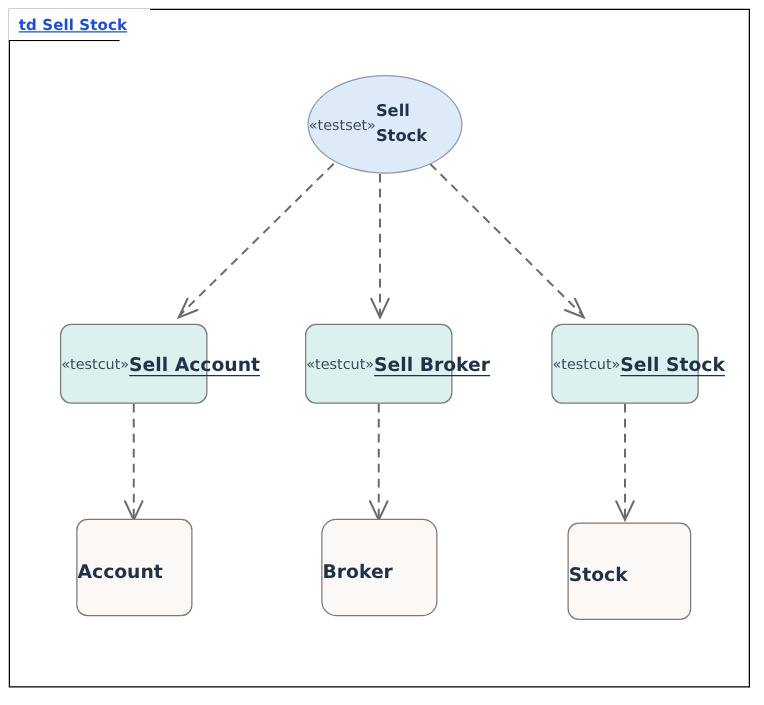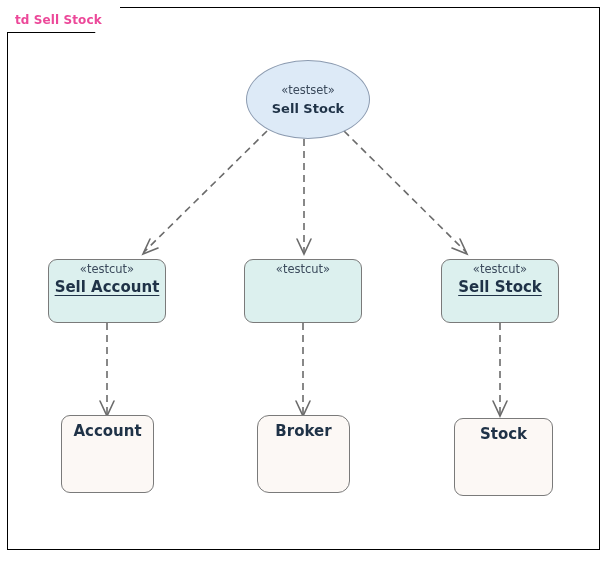--- a/index.html
+++ b/index.html
@@ -36,24 +36,25 @@
     box-sizing: border-box;
     background: #ffffff;
     display: flex;
     align-items: center;
     padding: 0 0 0 8px;
     z-index: 4;
   }
   #frame-label .label-text {
     font-size: 12px;
     font-weight: bold;
-    color: #ec4899;
+    color: #1d4ed8;
     white-space: nowrap;
     letter-spacing: 0.1px;
     padding-right: 18px;
+    text-decoration: underline;
   }
   
   #frame-label-tab-shape {
     position: absolute;
     left: 7px;
     top: 7px;
     width: 108px;
     height: 26px;
     z-index: 3;
     pointer-events: none;
@@ -69,21 +70,21 @@
     z-index: 1;
     pointer-events: none;
   }
 
   
   .node {
     position: absolute;
     z-index: 2;
     box-sizing: border-box;
     display: flex;
-    flex-direction: column;
+    flex-direction: row;
     align-items: center;
   }
 
   .node-ellipse {
     border-radius: 50%;
     border: 1px solid #8c9bb0;
     background: #ddeaf7;
     justify-content: center;
   }
 
@@ -185,20 +186,21 @@
   <span class="ellipse-name">Sell Stock</span>
 </div>
 
 <div class="node node-rounded testcut-box" style="left:48px; top:259px; width:118px; height:64px;">
   <span class="stereotype">«testcut»</span>
   <span class="node-name underlined">Sell Account</span>
 </div>
 
 <div class="node node-rounded testcut-box" style="left:244px; top:259px; width:118px; height:64px;">
   <span class="stereotype">«testcut»</span>
+  <span class="node-name underlined">Sell Broker</span>
 </div>
 
 <div class="node node-rounded testcut-box" style="left:441px; top:259px; width:118px; height:64px;">
   <span class="stereotype">«testcut»</span>
   <span class="node-name underlined">Sell Stock</span>
 </div>
 
 <div class="node node-rounded plain-box" style="left:61px; top:415px; width:93px; height:78px;">
   <span class="node-name">Account</span>
 </div>

